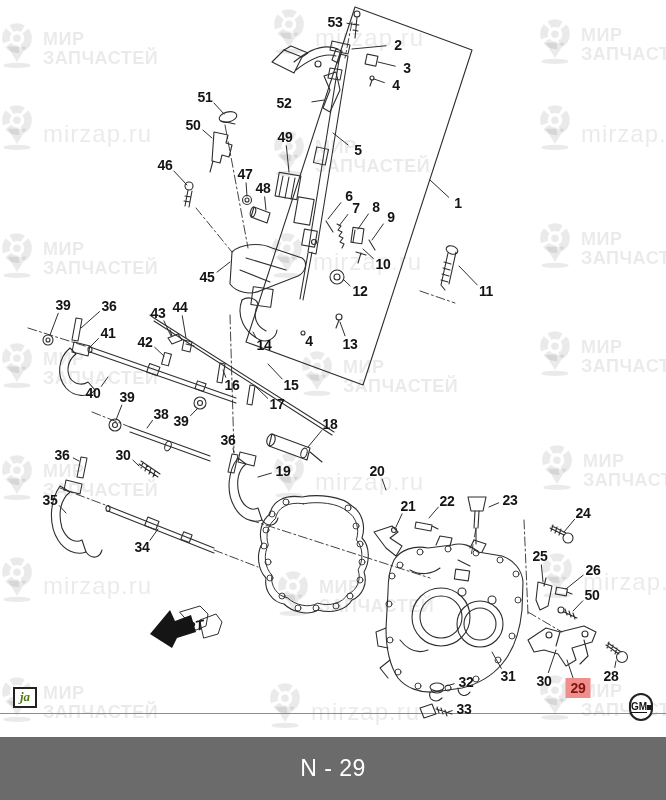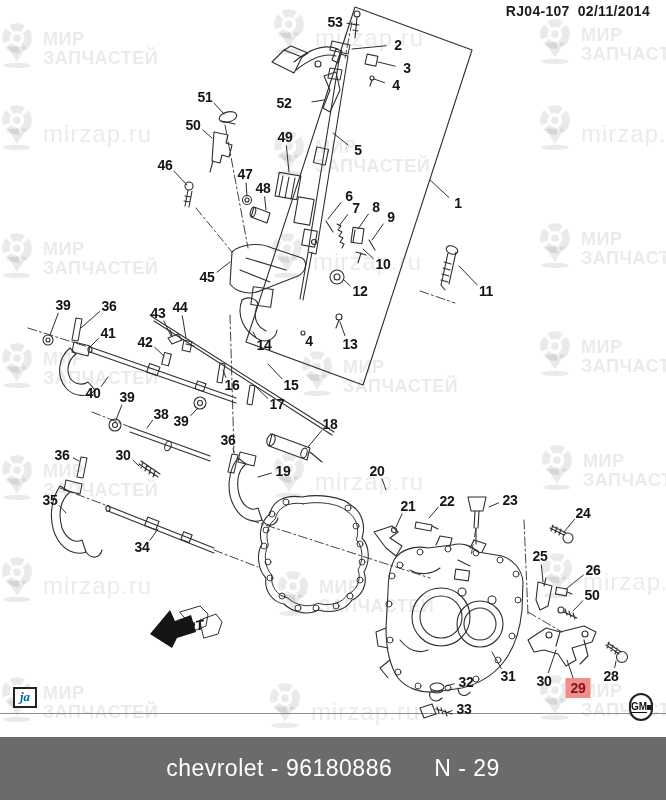--- a/index.html
+++ b/index.html
@@ -16,40 +16,37 @@
   .wm .site{font-size:24px;letter-spacing:1px;margin-bottom:2px;}
   
   #art{position:absolute;left:0;top:0;z-index:2;}
   
   .plabel{position:absolute;transform:translate(-50%,-50%);z-index:3;
           font-size:14px;font-weight:bold;color:#141414;letter-spacing:-.3px;line-height:1;
           white-space:nowrap;cursor:pointer;}
   .plabel.hl{background:#ef8e8b;color:#7e1512;padding:3px 5px;}
   
   .ja{position:absolute;left:13px;top:687px;z-index:3;border:2px solid #222;background:#fff;
-      padding:0 5px 1px 5px;font:italic bold 13px "Liberation Serif","DejaVu Serif",serif;color:#0369a1;}
+      padding:0 5px 1px 5px;font:italic bold 13px "Liberation Serif","DejaVu Serif",serif;color:#4d7c0f;}
   .gm{position:absolute;left:629px;top:693px;z-index:3;width:20px;height:24px;border:2px solid #222;
       border-radius:12px;background:#fff;display:flex;flex-direction:row;align-items:center;
       justify-content:center;}
   .gm span{font-size:10px;font-weight:bold;color:#111;border-bottom:1.5px solid #111;line-height:11px;}
   .gm .bar{width:14px;height:5px;background:#1a1a1a;margin-top:1px;}
   .hline{position:absolute;left:0;top:713px;width:666px;height:1px;background:#8d8d8d;z-index:1;}
   
   .footer{position:absolute;left:0;top:737px;width:666px;height:63px;background:#6b6b6b;z-index:0;
           display:flex;align-items:center;justify-content:center;gap:42px;
           color:#fff;font-size:23px;letter-spacing:.5px;}
 </style>
 </head>
 <body>
 
 <div id="page">
 
-  <div class="header">
-    <span>RJ04-107</span><span>02/11/2014</span>
-  </div>
 
   <div id="wmlayer">
       <div class="wm" style="left: 0px; top: 14px;">
         <svg width="34" height="46" viewBox="0 0 40 54">
           <circle cx="20" cy="19" r="13" stroke="currentColor" stroke-width="9" fill="none" stroke-dasharray="14 4"></circle>
           <circle cx="20" cy="19" r="4.5" fill="currentColor"></circle>
           <path d="M9,29 L31,29 L20,47 Z" fill="currentColor"></path>
           <ellipse cx="20" cy="51" rx="16" ry="3" fill="currentColor"></ellipse>
         </svg>
         <div class="txt brand">МИР<br>ЗАПЧАСТЕЙ</div>
@@ -700,16 +697,15 @@
     </div>
 
   <div class="ja">ja</div>
   <div class="gm">
     <span>GM</span>
     <div class="bar"></div>
   </div>
   <div class="hline"></div>
 
   <div class="footer">
-    <span>chevrolet - 96180886</span>
     <span>N - 29</span>
   </div>
 </div>
 
 </body></html>

